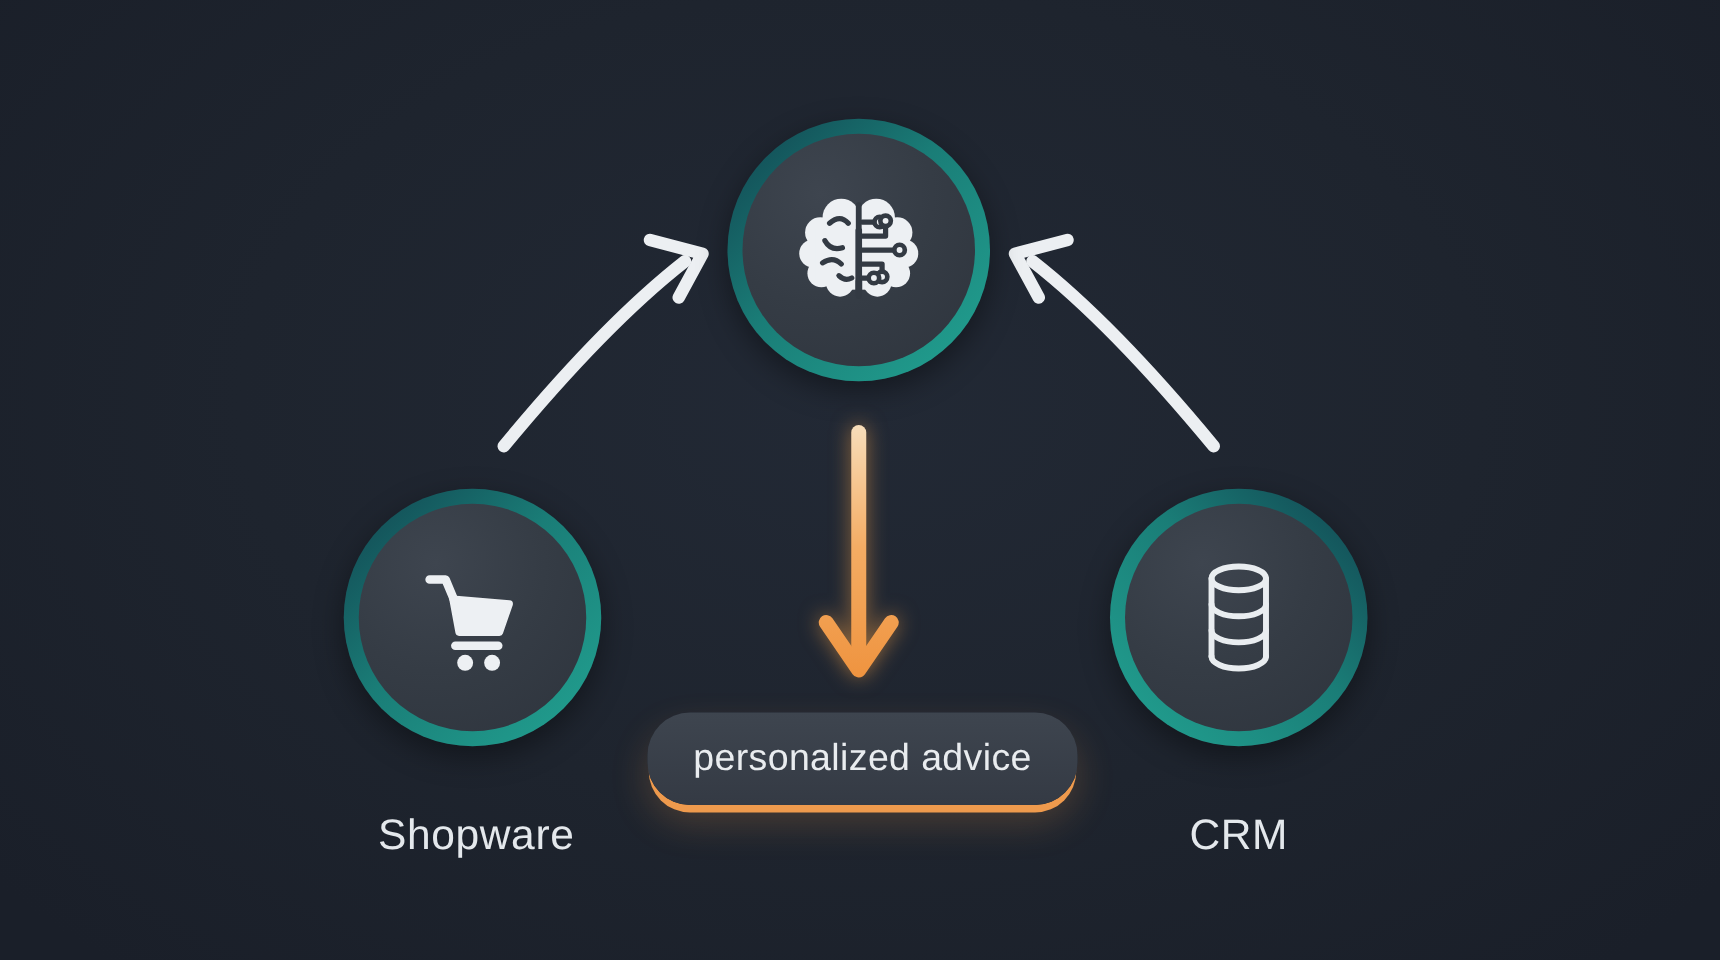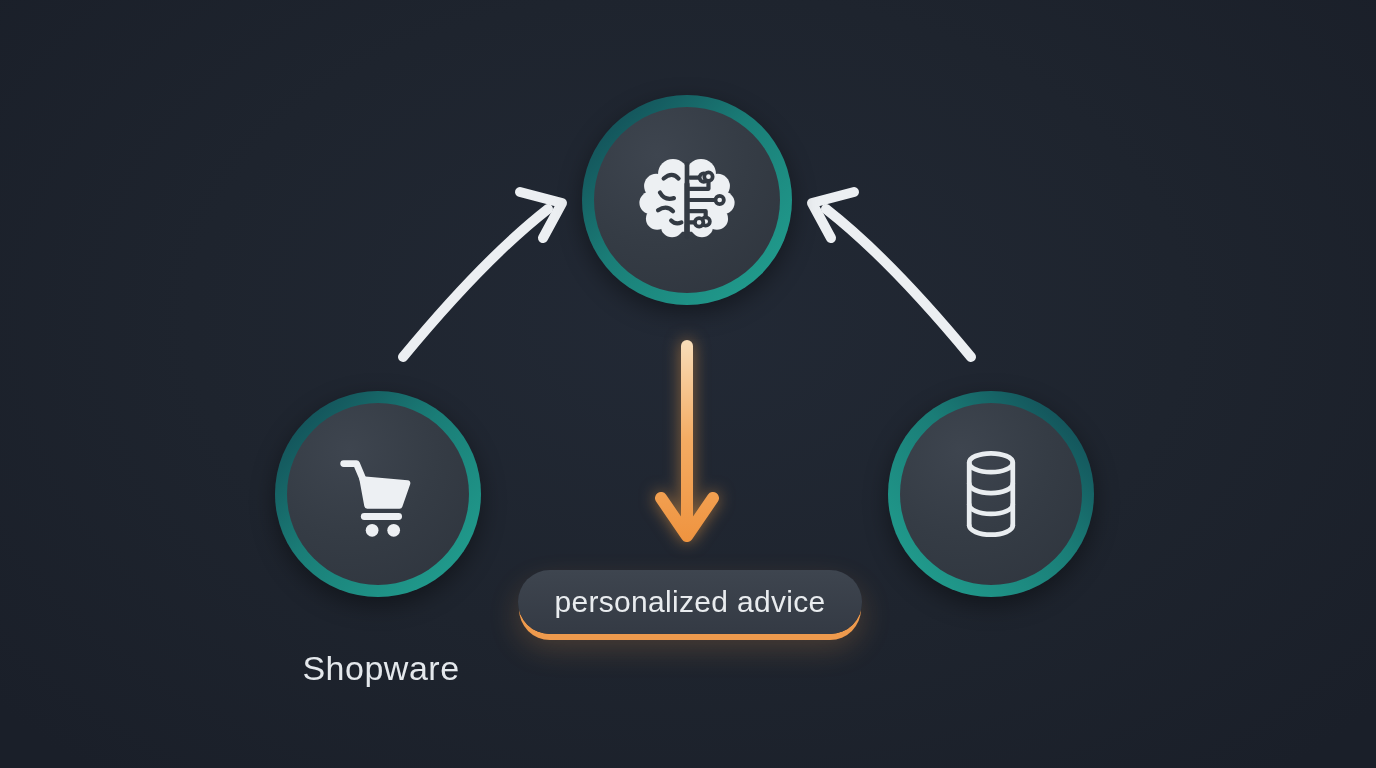--- a/index.html
+++ b/index.html
@@ -56,21 +56,21 @@
   }
   #label-shopware { left: 251px; top: 624px; }
   #label-crm      { left: 861px; top: 624px; }
 
   
   #output-badge {
     position: absolute;
     left: 518px;
     top: 570px;
     width: 344px;
-    height: 64px;
+    height: 74px;
     border-radius: 34px;
     background: linear-gradient(180deg, #3e454f 0%, #343a44 100%);
     box-shadow:
       0 7px 0 -1px #ee9a4d,
       0 14px 30px rgba(238, 154, 77, 0.22);
     display: flex;
     align-items: center;
     justify-content: center;
     color: #e9ecef;
     font-size: 30px;
@@ -196,18 +196,19 @@
           <path d="M15 83 a23 10 0 0 0 46 0"></path>
           <path d="M15 39 a23 10 0 0 0 46 0"></path>
           <path d="M15 61 a23 10 0 0 0 46 0"></path>
         </g>
       </svg>
     </div>
   </div>
 
   <div class="node-label" id="label-shopware">Shopware</div>
 
+  <div class="node-label" id="label-crm">CRM</div>
 
   <div id="output-badge">
     <span>personalized advice</span>
   </div>
 
 </div>
 
 </body></html>

